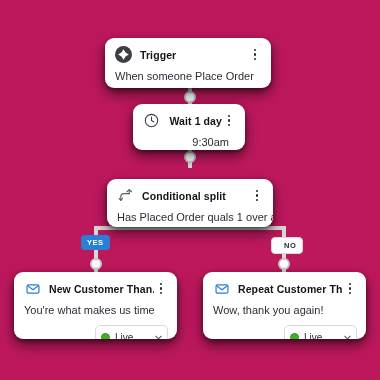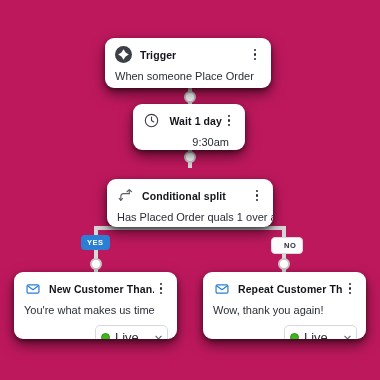--- a/index.html
+++ b/index.html
@@ -117,21 +117,21 @@
   .status-dot {
     width: 9px;
     height: 9px;
     border-radius: 50%;
     background: #3cb521;
     border: 1.5px solid #2f9119;
     box-sizing: border-box;
     flex: 0 0 9px;
   }
   .status-label {
-    font-size: 13px;
+    font-size: 10px;
     color: #2a2d36;
     margin-left: 5px;
     flex: 1 1 auto;
   }
   .chev {
     margin-left: 4px;
     flex: 0 0 9px;
   }
 
   

